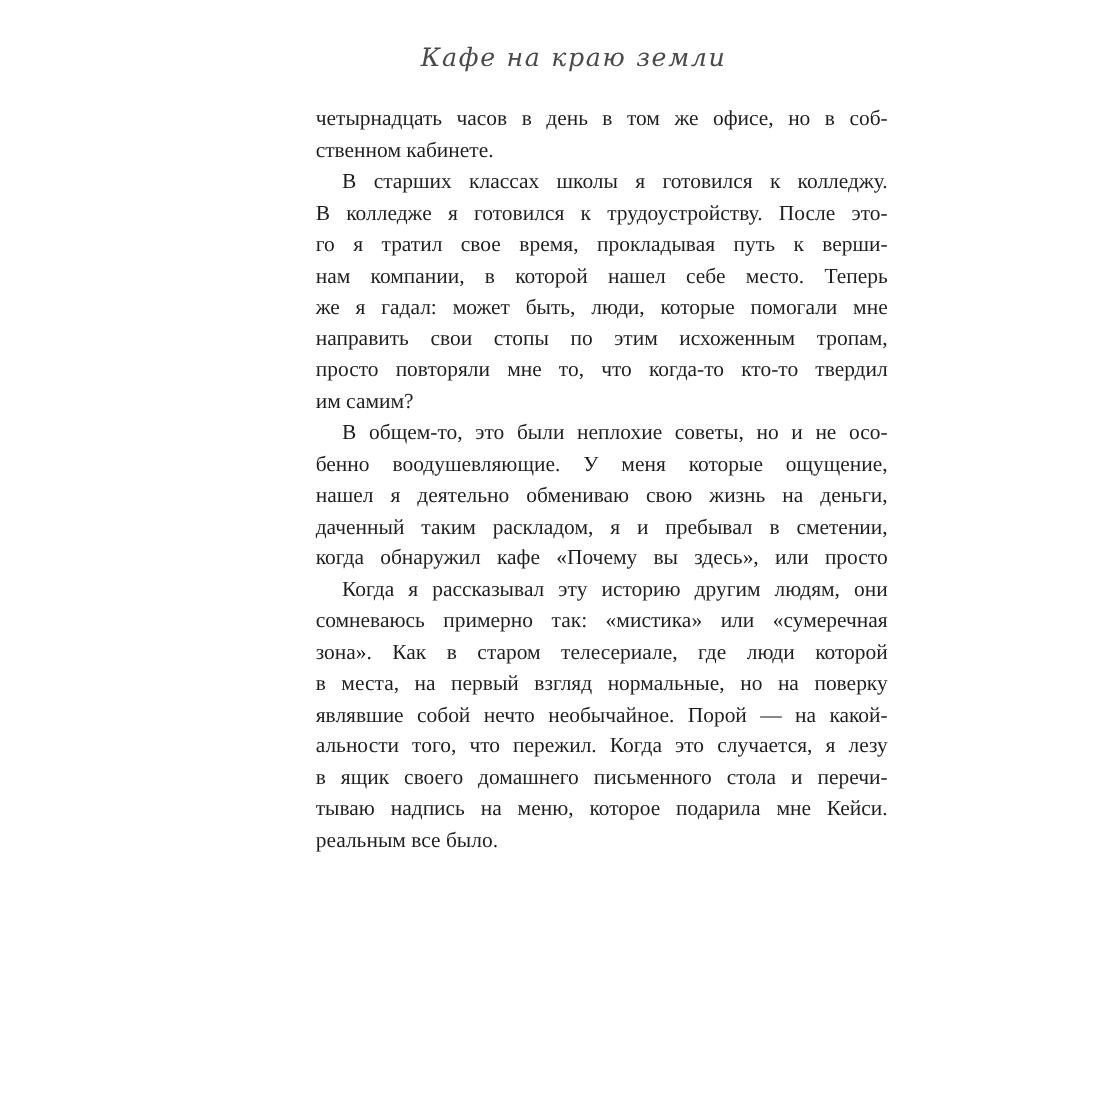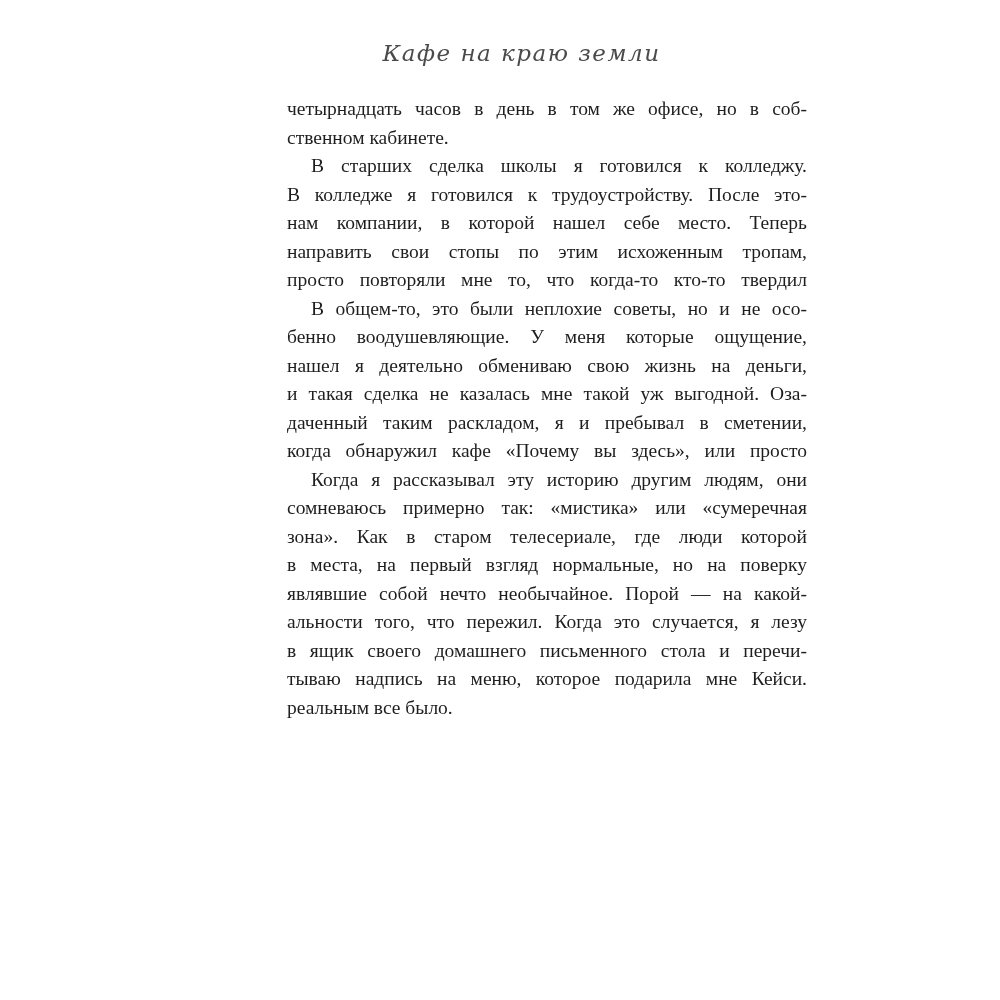--- a/index.html
+++ b/index.html
@@ -62,29 +62,31 @@
 </style>
 </head>
 <body>
 
 <div class="book-page">
   <div class="running-title">Кафе на краю земли</div>
 
   <div class="body-text">
       <div class="line">четырнадцать часов в день в том же офисе, но в соб-</div>
       <div class="line last">ственном кабинете.</div>
-      <div class="line indent">В старших сделка школы я готовился к колледжу.</div>
+      <div class="line indent">В старших классах школы я готовился к колледжу.</div>
       <div class="line">В колледже я готовился к трудоустройству. После это-</div>
+      <div class="line">го я тратил свое время, прокладывая путь к верши-</div>
       <div class="line">нам компании, в которой нашел себе место. Теперь</div>
+      <div class="line">же я гадал: может быть, люди, которые помогали мне</div>
       <div class="line">направить свои стопы по этим исхоженным тропам,</div>
       <div class="line">просто повторяли мне то, что когда-то кто-то твердил</div>
+      <div class="line last">им самим?</div>
       <div class="line indent">В общем-то, это были неплохие советы, но и не осо-</div>
       <div class="line">бенно воодушевляющие. У меня которые ощущение,</div>
       <div class="line">нашел я деятельно обмениваю свою жизнь на деньги,</div>
-      <div class="line">и такая сделка не казалась мне такой уж выгодной. Оза-</div>
       <div class="line">даченный таким раскладом, я и пребывал в сметении,</div>
       <div class="line">когда обнаружил кафе «Почему вы здесь», или просто</div>
       <div class="line indent">Когда я рассказывал эту историю другим людям, они</div>
       <div class="line">сомневаюсь примерно так: «мистика» или «сумеречная</div>
       <div class="line">зона». Как в старом телесериале, где люди которой</div>
       <div class="line">в места, на первый взгляд нормальные, но на поверку</div>
       <div class="line">являвшие собой нечто необычайное. Порой — на какой-</div>
       <div class="line">альности того, что пережил. Когда это случается, я лезу</div>
       <div class="line">в ящик своего домашнего письменного стола и перечи-</div>
       <div class="line">тываю надпись на меню, которое подарила мне Кейси.</div>

